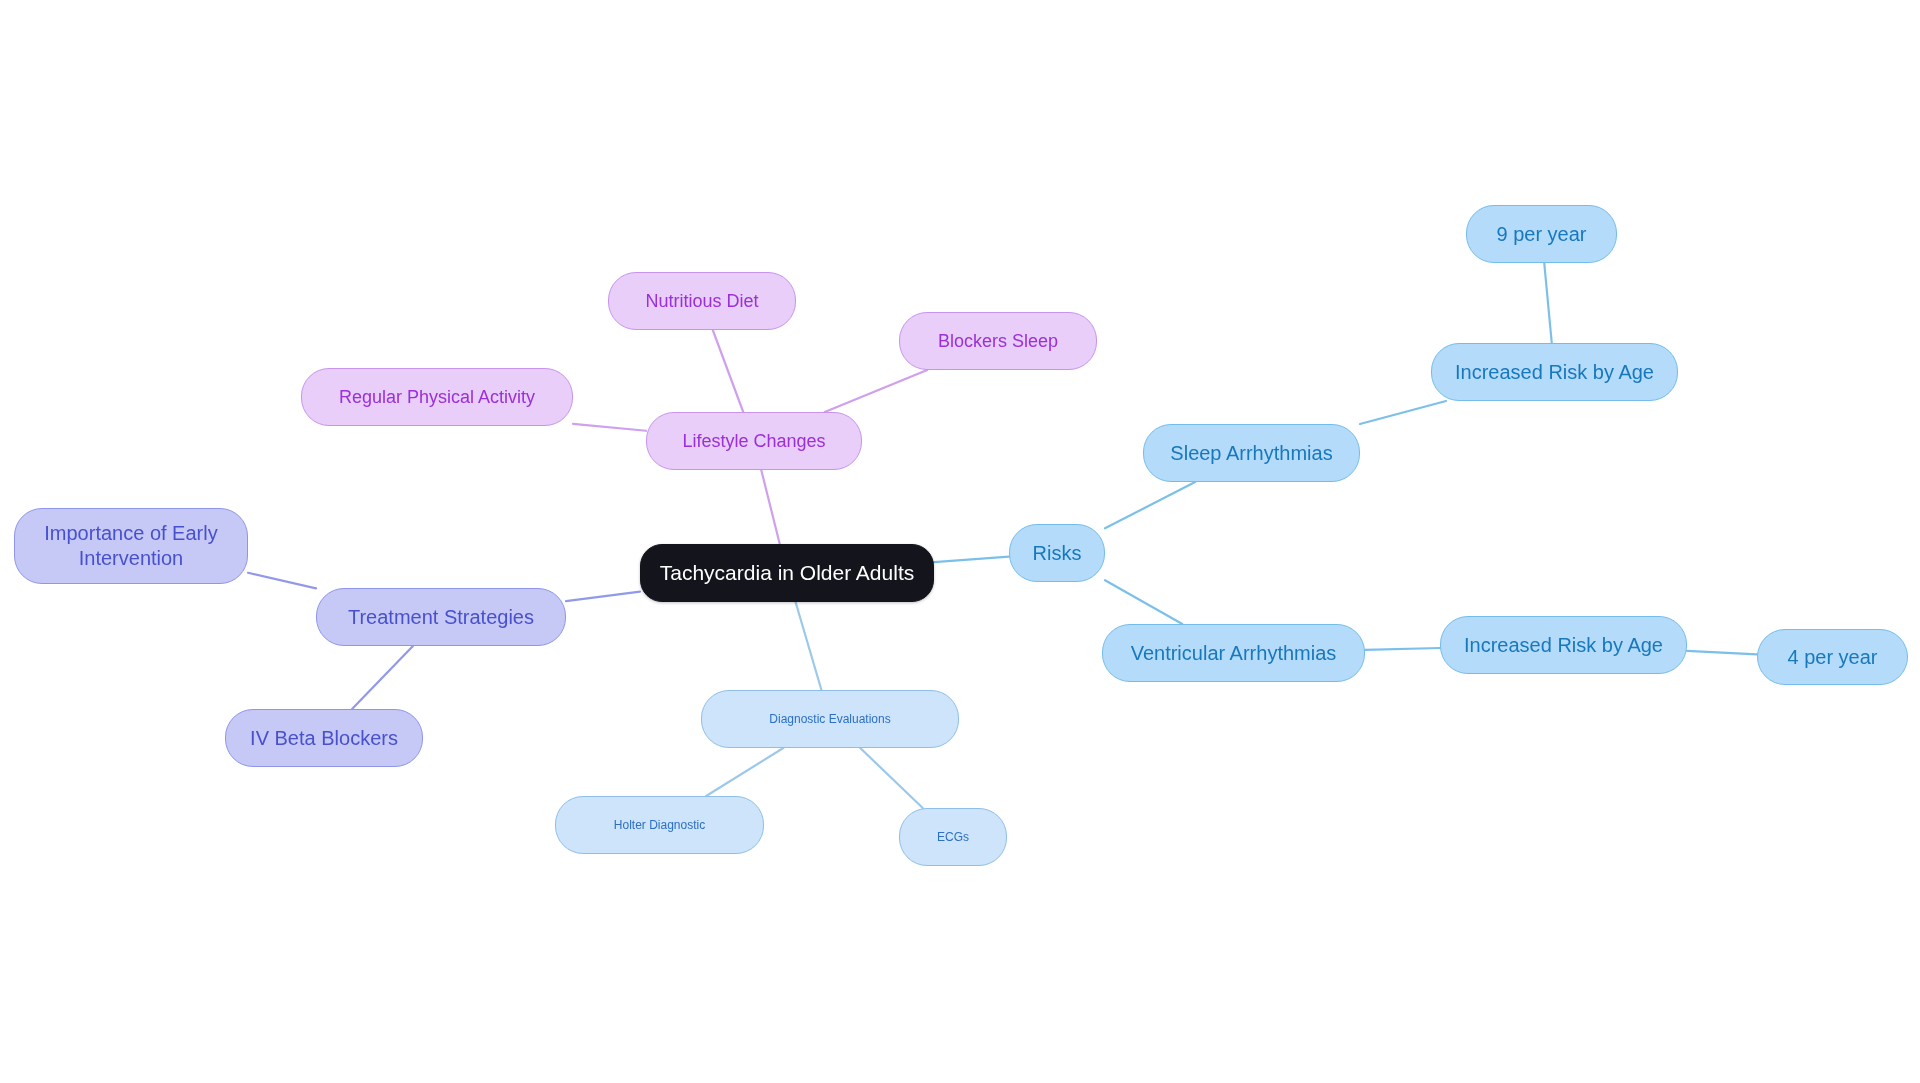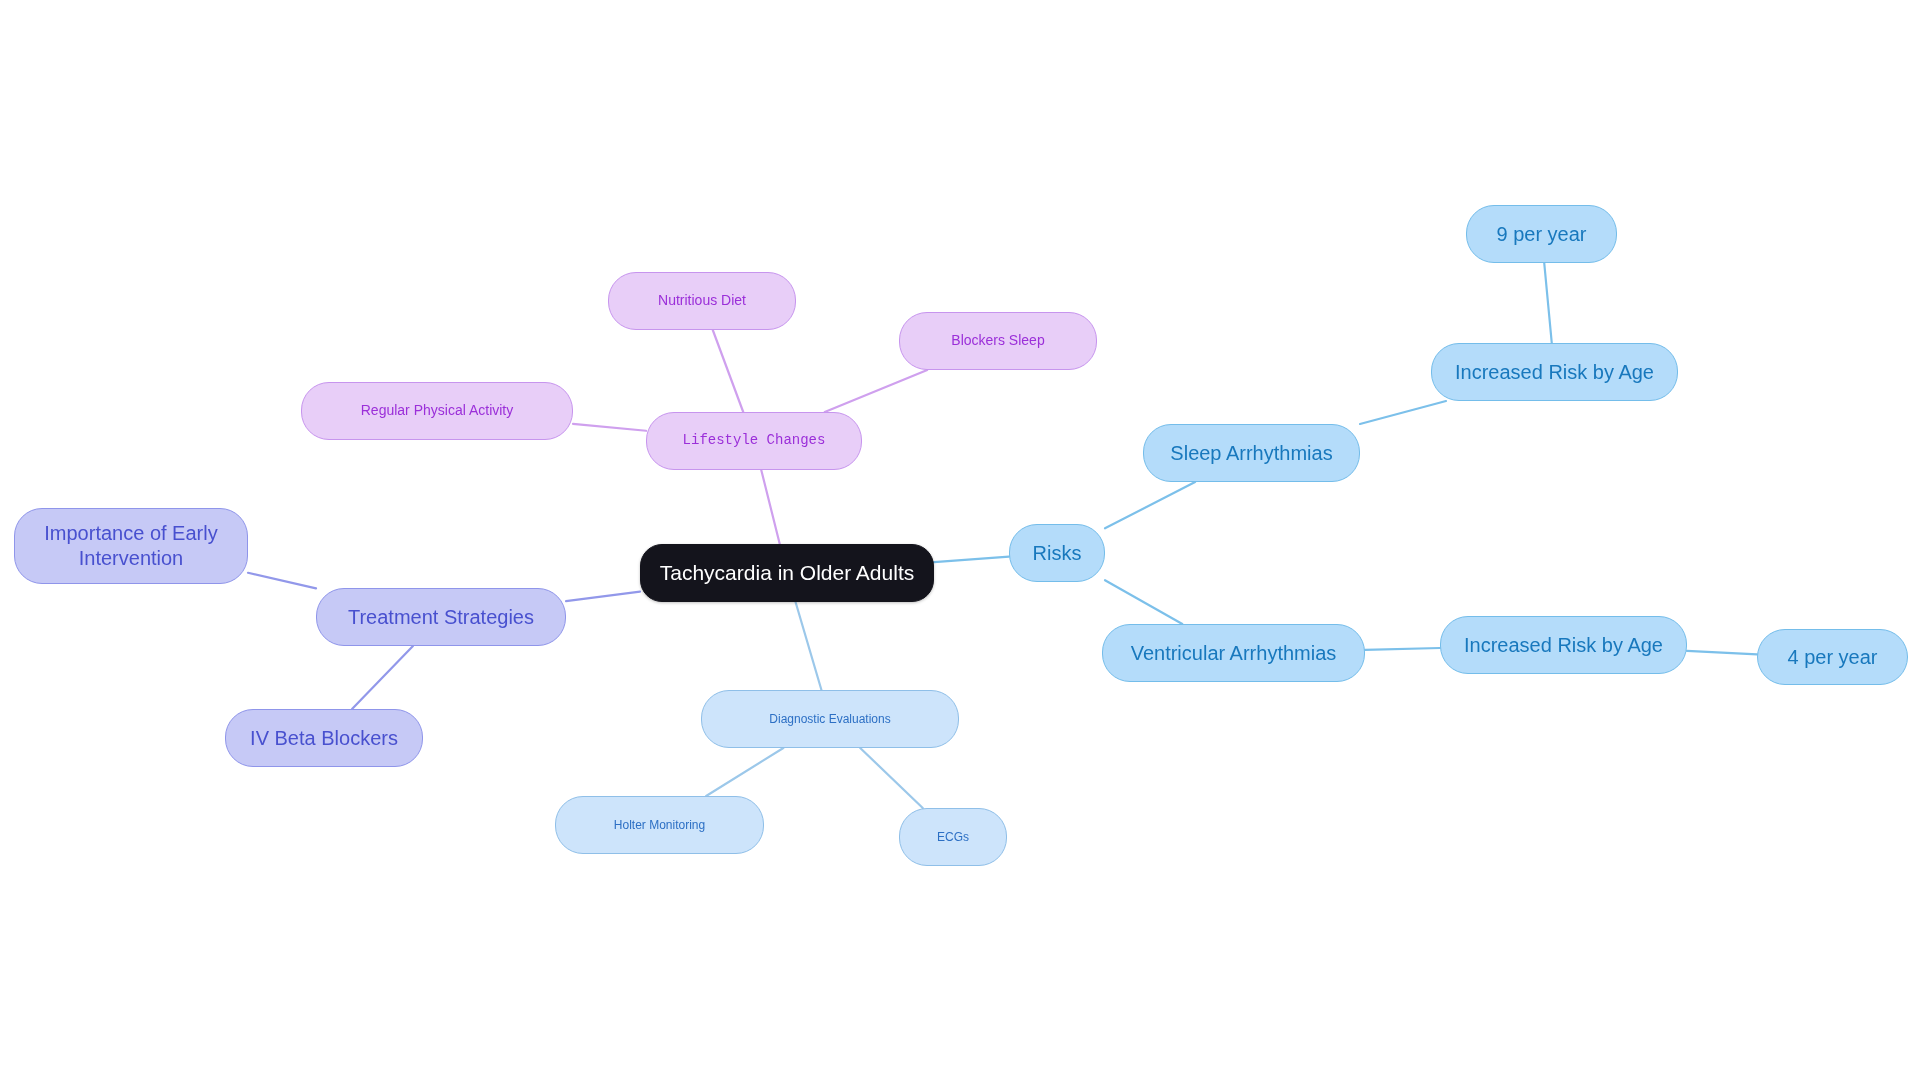--- a/index.html
+++ b/index.html
@@ -78,21 +78,21 @@
     border-color: #8f95ea;
     color: #4850cf;
     font-size: 20px;
   }
 
   
   .node.orchid {
     background: #e8cef8;
     border-color: #c795ee;
     color: #9b2fd9;
-    font-size: 14px;
+    font-size: 18px;
   }
 </style>
 </head>
 <body style="background: rgb(255, 255, 255);">
 
 <div id="mindmap-canvas">
   <svg id="edge-layer" width="1920" height="1083" viewBox="0 0 1920 1083" aria-hidden="true">
       <path d="M 934 562.1111111111111 Q 971.5 559.3333333333333 1009 556.5555555555555" stroke="#7cc0ea" stroke-width="2.2" fill="none" stroke-linecap="round"></path>
       <path d="M 1105 528.3213367609254 Q 1150.0475000000001 505.1606683804627 1195.095 482" stroke="#7cc0ea" stroke-width="2.2" fill="none" stroke-linecap="round"></path>
       <path d="M 1359.9814814814815 424 Q 1403 412.5 1446.0185185185185 401" stroke="#7cc0ea" stroke-width="2.2" fill="none" stroke-linecap="round"></path>
@@ -114,24 +114,24 @@
   <div id="node-layer">
       <div class="node root" style="left: 640px; top: 544px; width: 294px; height: 58px;">Tachycardia in Older Adults</div>
       <div class="node blue" style="left: 1009px; top: 524px; width: 96px; height: 58px;">Risks</div>
       <div class="node blue" style="left: 1143px; top: 424px; width: 217px; height: 58px;">Sleep Arrhythmias</div>
       <div class="node blue" style="left: 1431px; top: 343px; width: 247px; height: 58px;">Increased Risk by Age</div>
       <div class="node blue" style="left: 1466px; top: 205px; width: 151px; height: 58px;">9 per year</div>
       <div class="node blue" style="left: 1102px; top: 624px; width: 263px; height: 58px;">Ventricular Arrhythmias</div>
       <div class="node blue" style="left: 1440px; top: 616px; width: 247px; height: 58px;">Increased Risk by Age</div>
       <div class="node blue" style="left: 1757px; top: 629px; width: 151px; height: 56px;">4 per year</div>
       <div class="node lightblue" style="left: 701px; top: 690px; width: 258px; height: 58px;">Diagnostic Evaluations</div>
-      <div class="node lightblue" style="left: 555px; top: 796px; width: 209px; height: 58px;">Holter Monitoring</div>
+      <div class="node lightblue" style="left: 555px; top: 796px; width: 209px; height: 58px;">Holter Diagnostic</div>
       <div class="node lightblue" style="left: 899px; top: 808px; width: 108px; height: 58px;">ECGs</div>
       <div class="node periwinkle" style="left: 316px; top: 588px; width: 250px; height: 58px;">Treatment Strategies</div>
       <div class="node periwinkle" style="left: 14px; top: 508px; width: 234px; height: 76px;">Importance of Early
 Intervention</div>
       <div class="node periwinkle" style="left: 225px; top: 709px; width: 198px; height: 58px;">IV Beta Blockers</div>
-      <div class="node orchid" style="left: 646px; top: 412px; width: 216px; height: 58px; font-family: Liberation Mono, monospace;">Lifestyle Changes</div>
+      <div class="node orchid" style="left: 646px; top: 412px; width: 216px; height: 58px;">Lifestyle Changes</div>
       <div class="node orchid" style="left: 608px; top: 272px; width: 188px; height: 58px;">Nutritious Diet</div>
       <div class="node orchid" style="left: 899px; top: 312px; width: 198px; height: 58px;">Blockers Sleep</div>
-      <div class="node orchid" style="left: 301px; top: 382px; width: 272px; height: 58px;">Regular Physical Activity</div>
+      <div class="node orchid" style="left: 301px; top: 368px; width: 272px; height: 58px;">Regular Physical Activity</div>
     </div>
 </div>
 
 </body></html>

